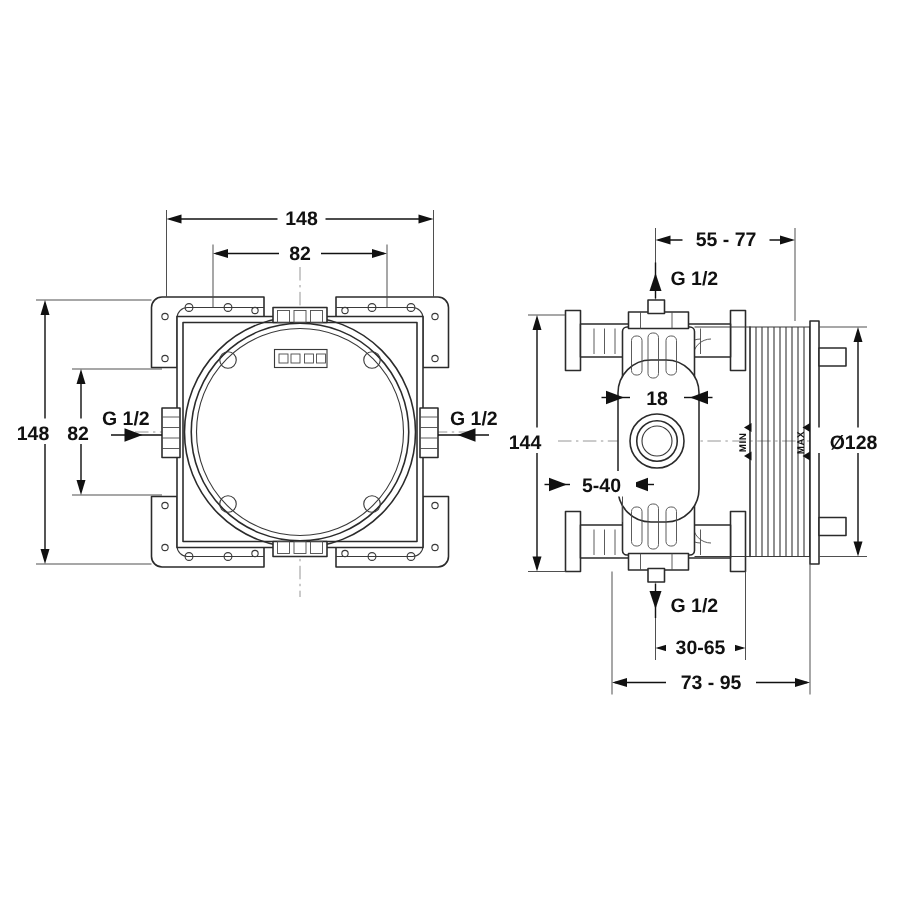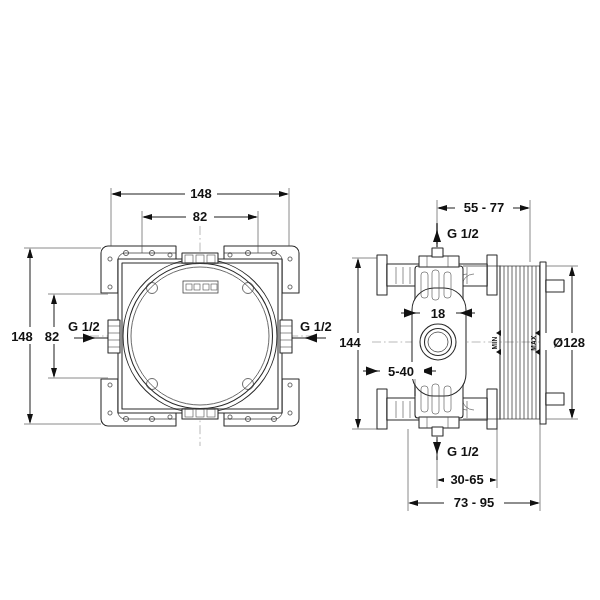--- a/index.html
+++ b/index.html
@@ -2,21 +2,21 @@
 <html><head>
 <meta charset="utf-8">
 <title>Technical Drawing</title>
 <style>
   html,body{margin:0;padding:0;background:#ffffff;}
   body{
     width:600px;height:600px;overflow:hidden;
     font-family:"Liberation Sans", sans-serif;
     color:#1a1a1a;
   }
-  #stage{position:relative;width:600px;height:484px;background:#ffffff;margin-top:48px;}
+  #stage{position:relative;width:600px;height:484px;background:#ffffff;}
   #stage svg{display:block;width:600px;height:600px;}
   text{font-family:"Liberation Sans", sans-serif;fill:#111111;}
   .dim-txt{font-size:13px;font-weight:700;}
   .small-txt{font-size:6.5px;font-weight:700;letter-spacing:.4px;}
   .obj{fill:none;stroke:#2b2b2b;stroke-width:1.05;stroke-linejoin:round;stroke-linecap:round;}
   .obj-thin{fill:none;stroke:#3a3a3a;stroke-width:.75;}
   .obj-hair{fill:none;stroke:#4a4a4a;stroke-width:.6;}
   .ext{fill:none;stroke:#4a4a4a;stroke-width:.65;}
   .dimline{fill:none;stroke:#111;stroke-width:.95;}
   .center{fill:none;stroke:#8a8a8a;stroke-width:.6;stroke-dasharray:9 3 1.6 3;}

